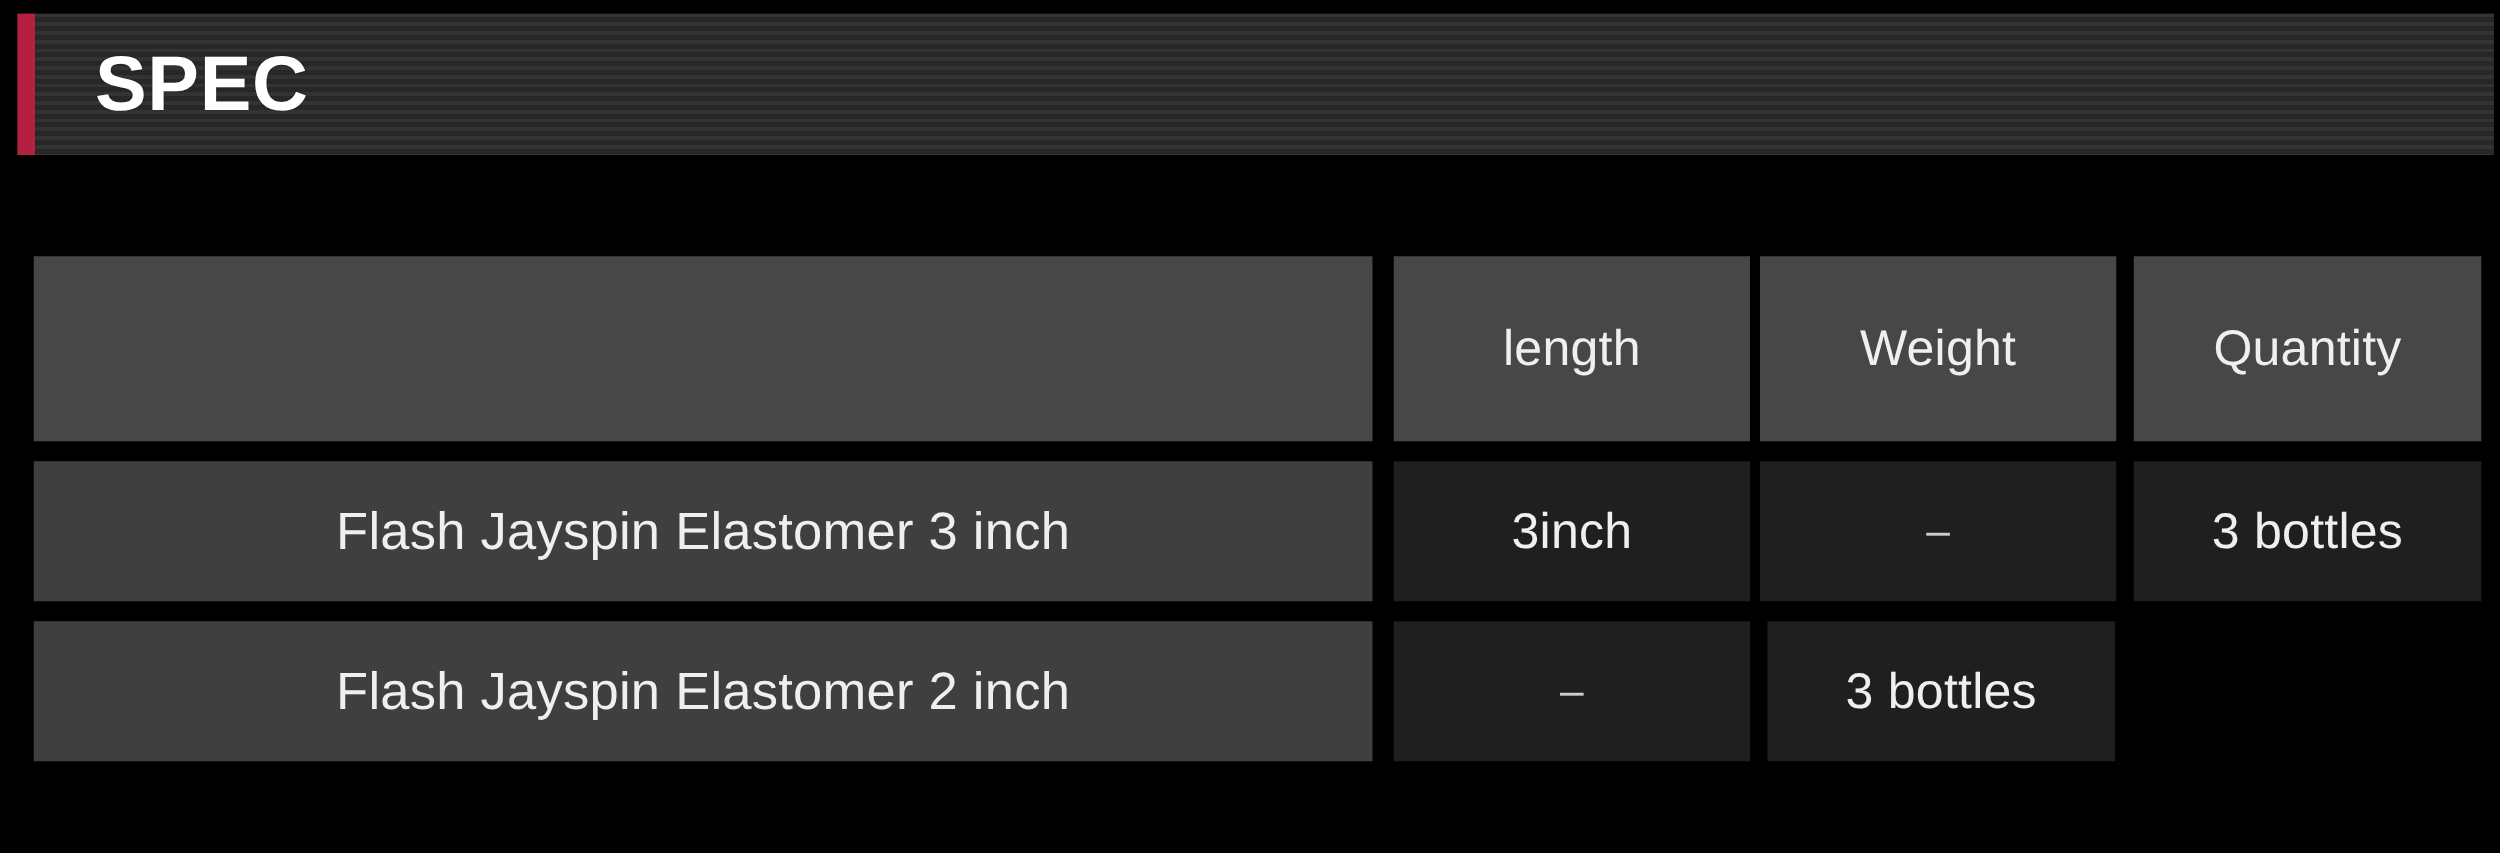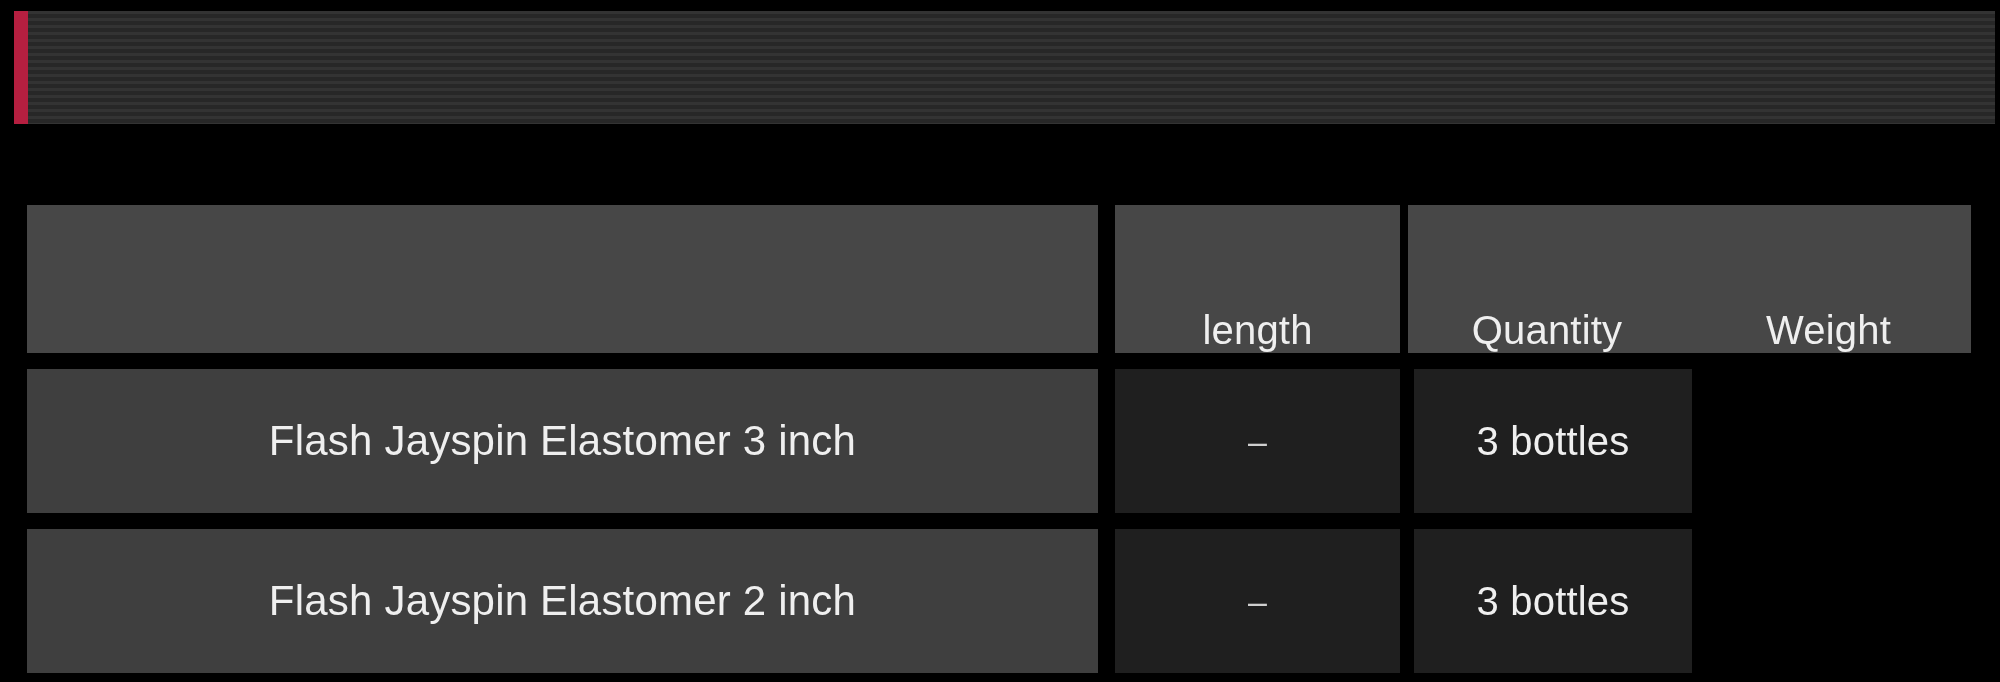--- a/index.html
+++ b/index.html
@@ -80,57 +80,61 @@
     letter-spacing:0.2px;
   }
 
   
   .col-name     { width:1071px; margin-right:17px; }
   .col-length   { width:285px;  margin-right:8px;  }
   .col-weight   { width:285px;  margin-right:14px; }
   .col-quantity { width:278px; }
 
   
-  .spec-row.header .cell { height:148px; background:#474747;align-items:flex-end; }
+  .spec-row.header .cell { height:148px; background:#474747; }
 
   
-  .spec-row.data .cell        { height:144px; background:#1f1f1f; }
+  .spec-row.data .cell        { height:112px; background:#1f1f1f; }
   .spec-row.data .col-name    { background:#3f3f3f; }
 
   .spec-row.data .col-name .cell-text { font-size:42px; }
 
   .dash { font-size:34px; color:#cfcfcf; }
 </style>
 </head>
 <body>
 
 <div class="spec-header">
   <div class="spec-accent"></div>
+  <div class="spec-title">SPEC</div>
 </div>
 
 <div class="spec-table">
 
   <div class="spec-row header">
     <div class="cell col-name">
       <span class="cell-text"></span>
     </div>
     <div class="cell col-length">
       <span class="cell-text">length</span>
     </div>
+    <div class="cell col-weight">
+      <span class="cell-text">Weight</span>
+    </div>
     <div class="cell col-quantity">
       <span class="cell-text">Quantity</span>
-    </div>
-    <div class="cell col-weight">
-      <span class="cell-text">Weight</span>
     </div>
   </div>
 
   <div class="spec-row data">
     <div class="cell col-name">
       <span class="cell-text">Flash Jayspin Elastomer 3 inch</span>
+    </div>
+    <div class="cell col-length">
+      <span class="cell-text">3inch</span>
     </div>
     <div class="cell col-weight">
       <span class="cell-text dash">–</span>
     </div>
     <div class="cell col-quantity">
       <span class="cell-text">3 bottles</span>
     </div>
   </div>
 
   <div class="spec-row data">

